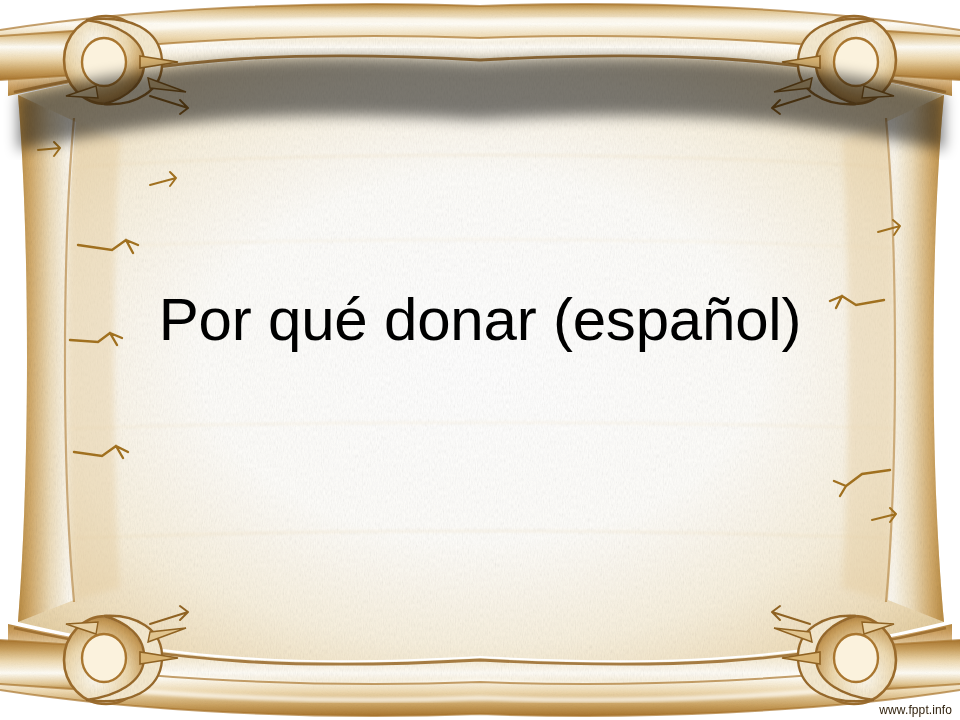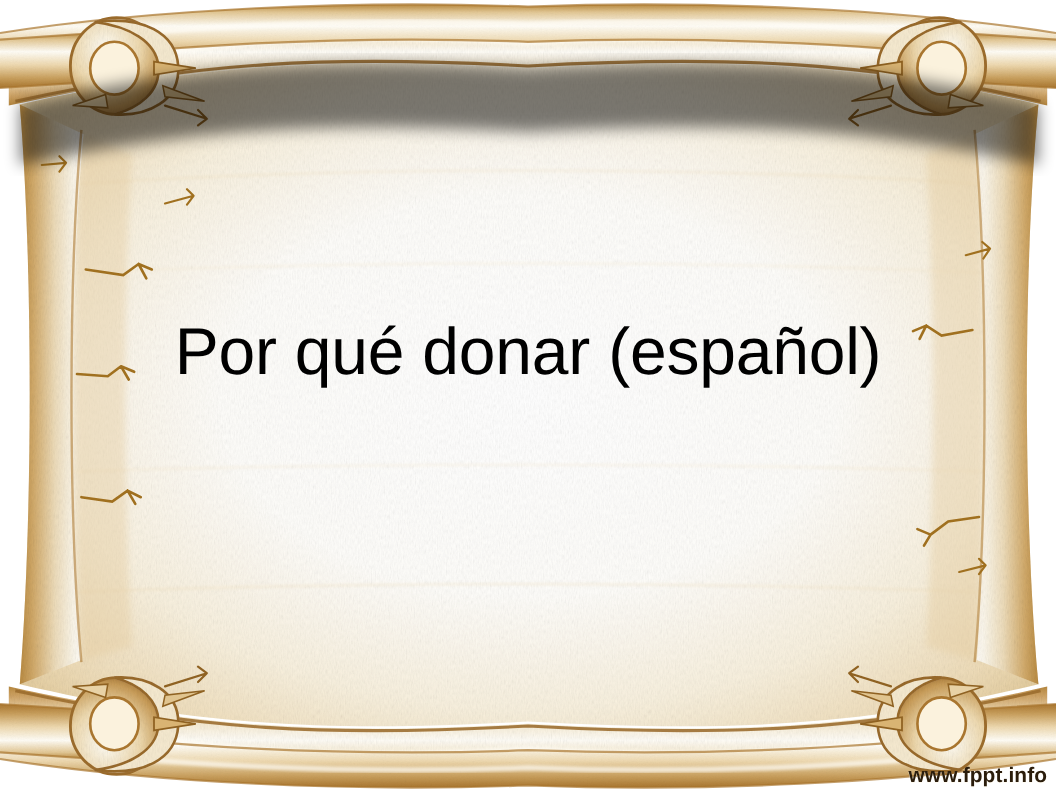--- a/index.html
+++ b/index.html
@@ -66,22 +66,22 @@
     height: 150px;
   }
 
   
   #watermark {
     position: absolute;
     right: 8px;
     bottom: 3px;
     z-index: 9;
     font-family: "Liberation Sans", sans-serif;
-    font-weight: bold;
-    font-size: 19px;
+    font-weight: normal;
+    font-size: 12px;
     letter-spacing: 0.1px;
     color: #2b1d0c;
     text-shadow: 0 1px 0 rgba(255,250,238,.85);
     white-space: nowrap;
   }
 </style>
 </head>
 <body>
 
 <div id="slide">

